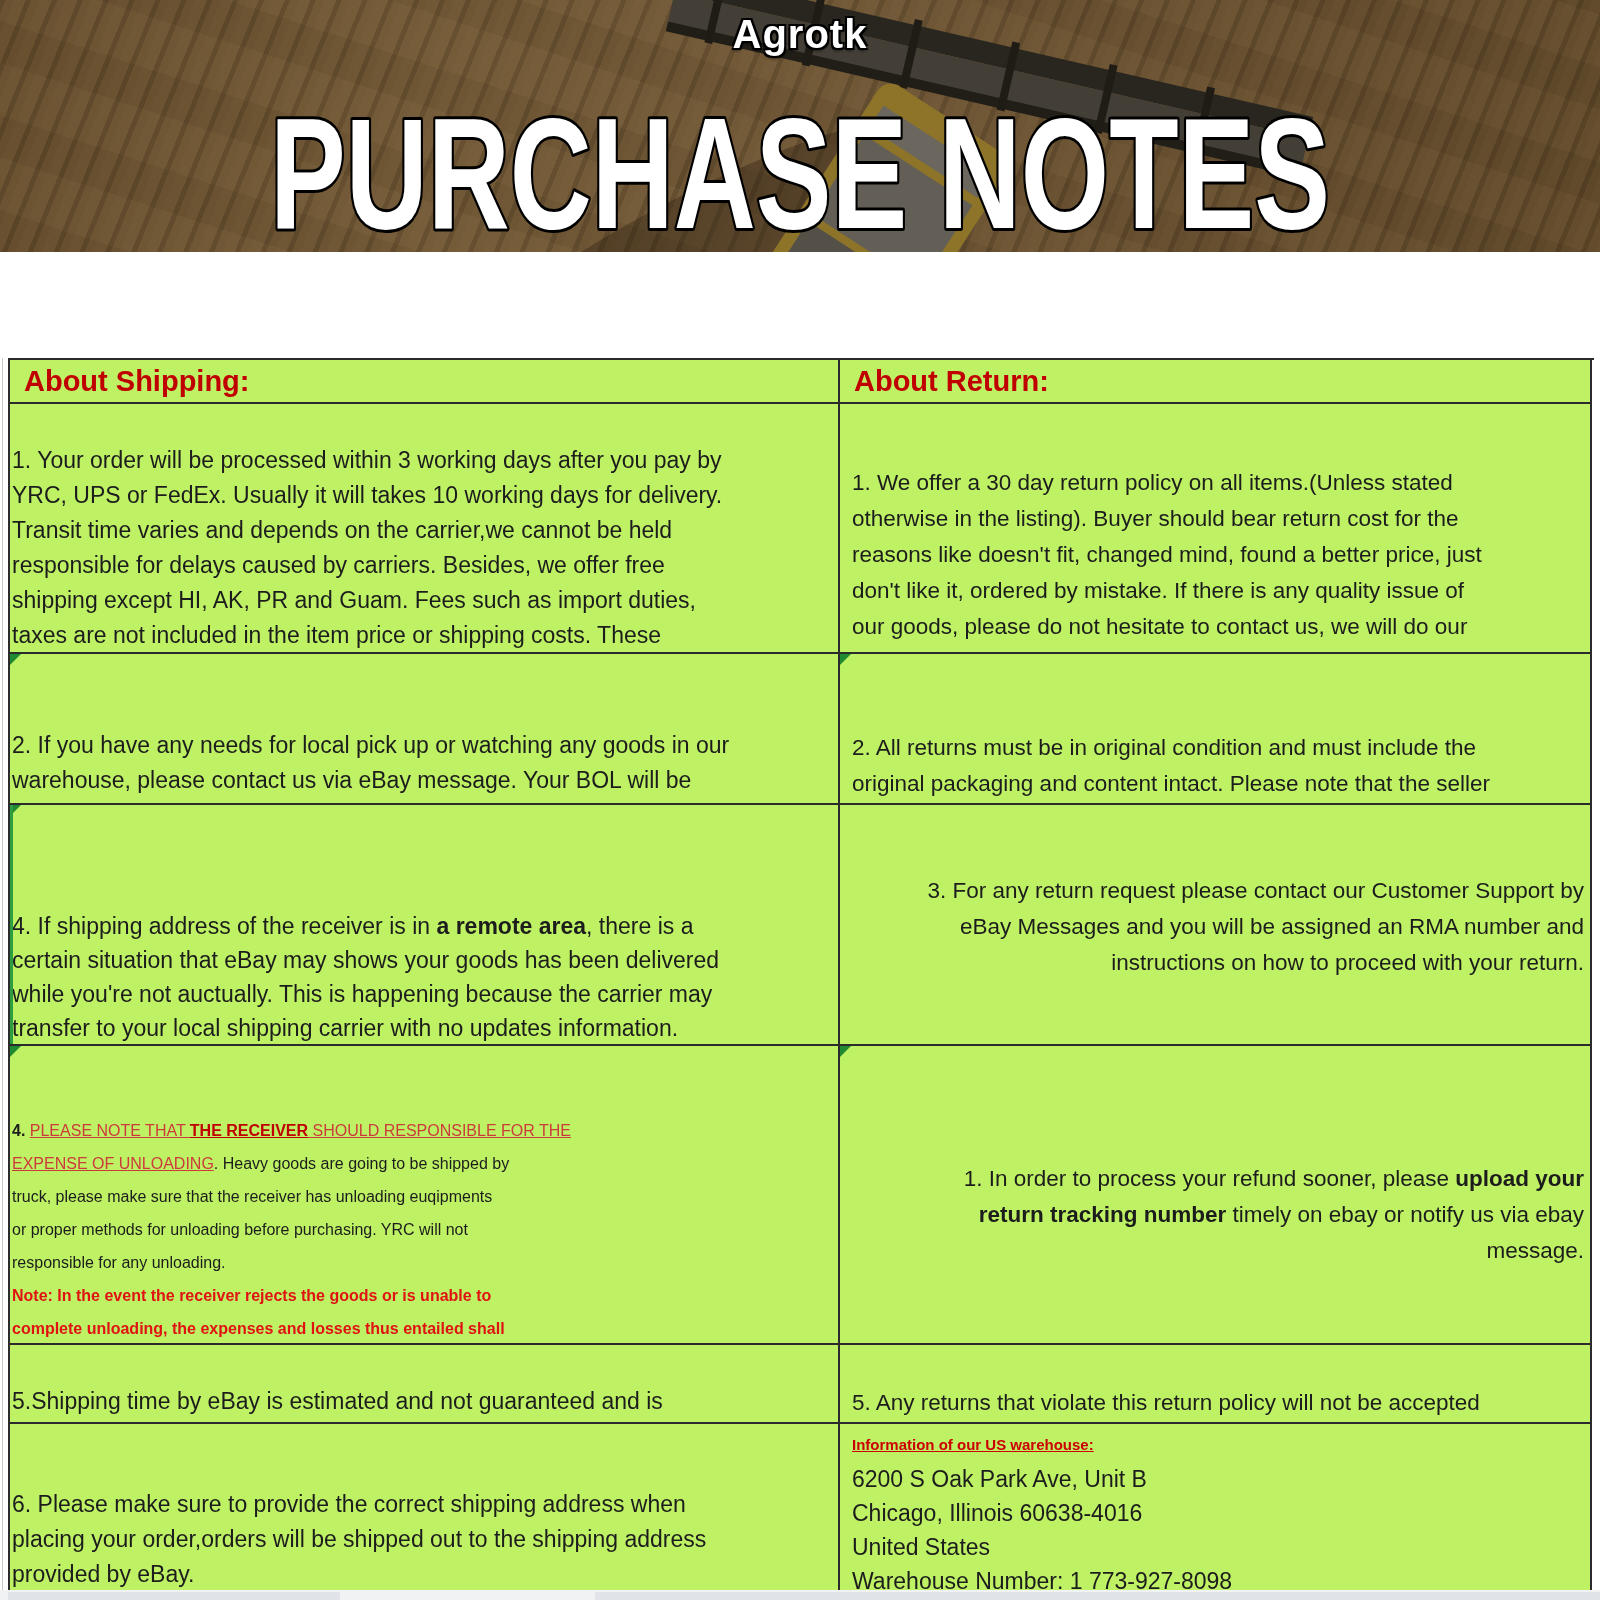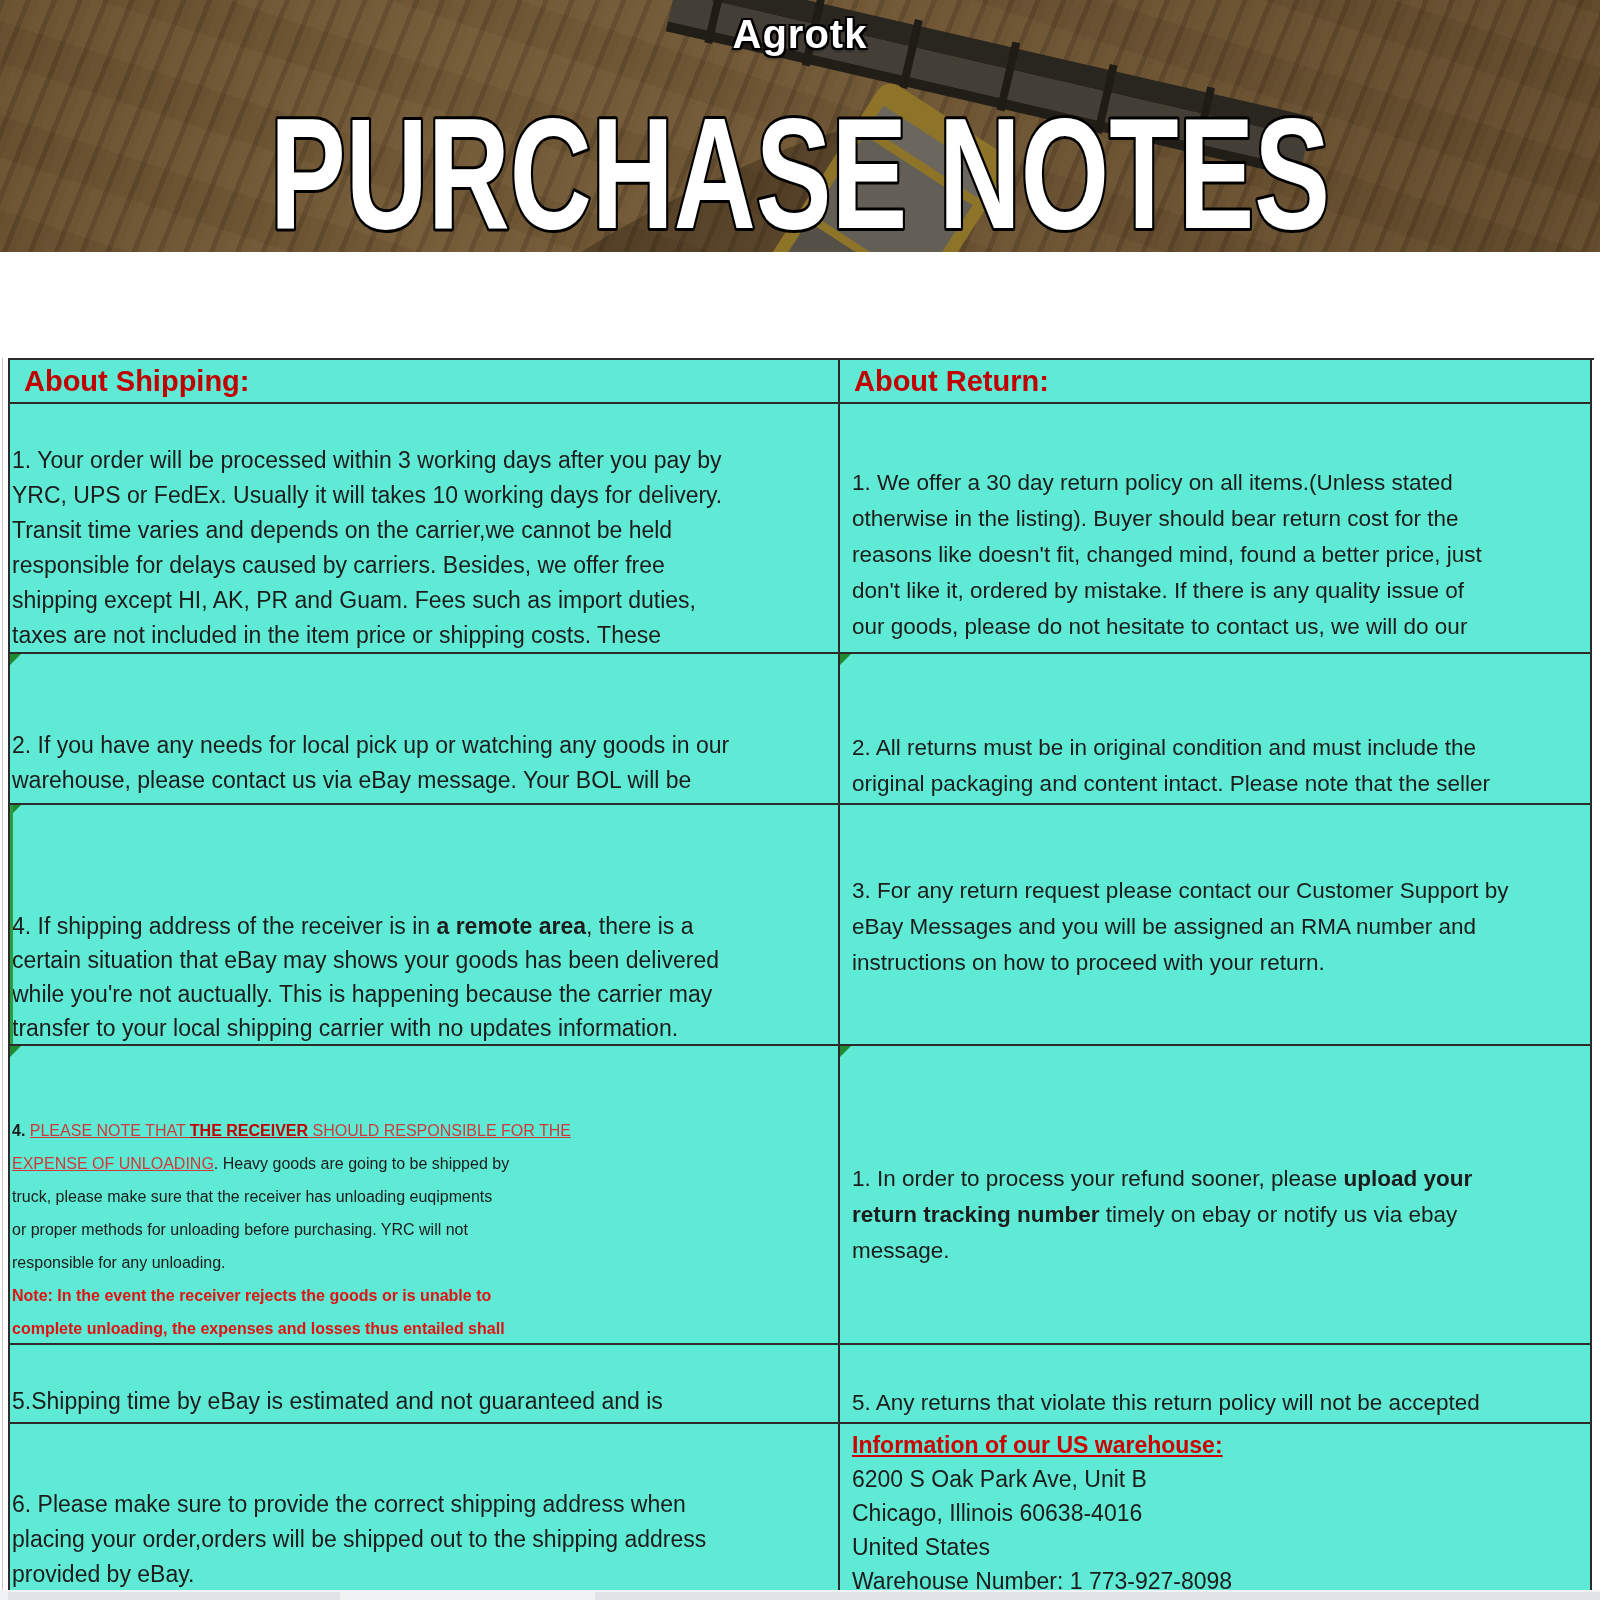--- a/index.html
+++ b/index.html
@@ -19,35 +19,35 @@
     text-shadow:-2px -2px 0 #000,2px -2px 0 #000,-2px 2px 0 #000,2px 2px 0 #000,0 3px 3px rgba(0,0,0,.55);}
   .title-svg{position:absolute;top:78px;left:0;width:1600px;height:190px;}
 
   
   .sheet{position:absolute;top:358px;left:8px;width:1584px;height:1242px;
     display:grid;grid-template-columns:830px 752px;
     grid-template-rows:44px 250px 151px 241px 299px 79px 178px;
     border-top:2px solid #2b2b2b;border-left:2px solid #2b2b2b;box-sizing:content-box;
     background:#fff;}
   .cell{position:relative;border-right:2px solid #2b2b2b;border-bottom:2px solid #2b2b2b;
-    box-sizing:border-box;overflow:hidden;background:#5eead4;color:#1c1c1c;}
+    box-sizing:border-box;overflow:hidden;background:#bef264;color:#1c1c1c;}
   .hcell{font-size:29px;font-weight:bold;color:#c00000;padding:5px 0 0 14px;}
   .tcell{font-size:23px;line-height:35px;padding:4px 8px 0 2px;white-space:pre-line;}
   .rcell{font-size:22.5px;line-height:36px;padding:4px 6px 0 12px;white-space:pre-line;}
   .pad-top{padding-top:25px;}
-  .vcenter{display:flex;align-items:center;}
+  .vcenter{display:flex;align-items:center;text-align:right;}
   .vcenter .para{width:100%;}
   .row3L{line-height:34px;padding-top:2px;}
   .row4L{font-size:16px;line-height:33px;padding-top:2px;}
   .row6L{padding-top:28px;}
   .bold{font-weight:bold;}
   .red-caps{color:#cc3b3b;text-decoration:underline;}
   .red-caps-strong{color:#c00000;font-weight:bold;text-decoration:underline;}
   .red-note{color:#e01212;font-weight:bold;}
-  .wh-heading{color:#cc0000;font-weight:bold;text-decoration:underline;font-size:23px;line-height:34px;}
+  .wh-heading{color:#cc0000;font-weight:bold;text-decoration:underline;font-size:15px;line-height:34px;}
   .wh-line{font-size:23px;line-height:34px;}
   .warehouse{padding:4px 6px 0 12px;}
 
   
   .gmark{position:absolute;top:0;left:0;width:0;height:0;
     border-top:11px solid #1f8a2f;border-right:11px solid transparent;}
   .gbar{position:absolute;top:0;left:0;width:3px;height:100%;background:#2d9e3f;}
 
   
   .gutter-line{position:absolute;top:358px;left:2px;width:1px;height:1242px;background:#c9c9c9;}

